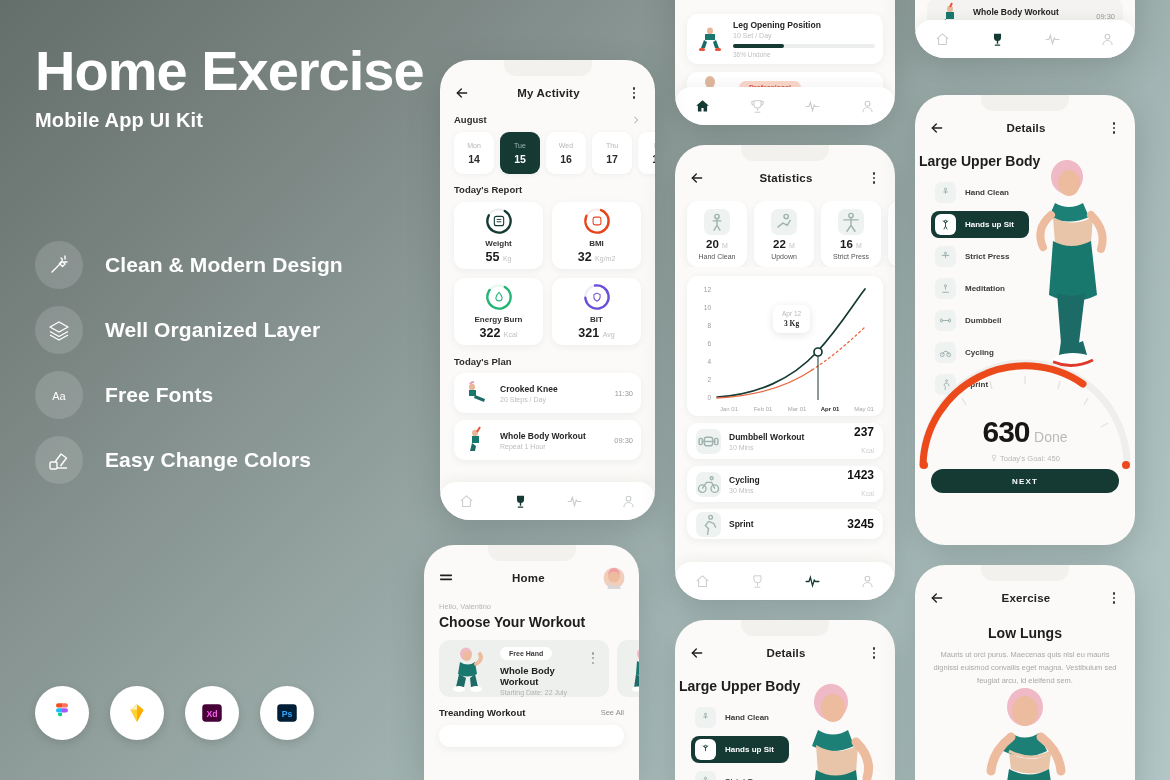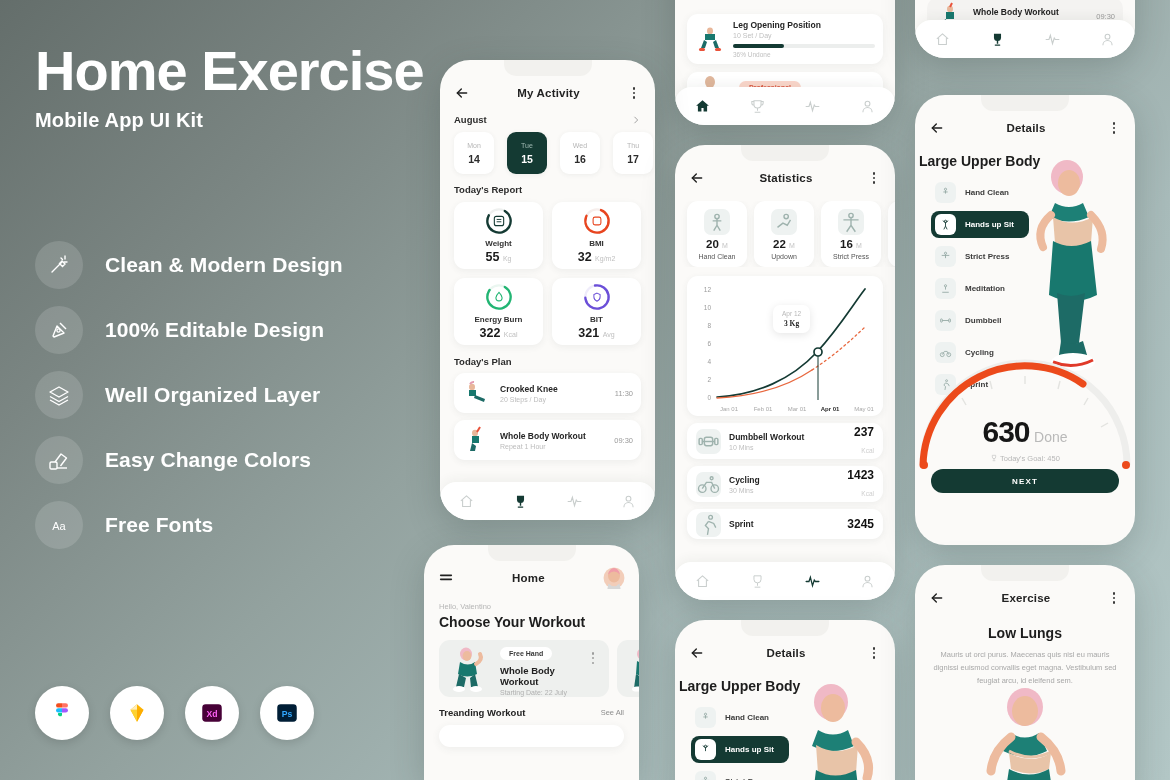--- a/index.html
+++ b/index.html
@@ -36,21 +36,21 @@
   .sect{ font-size:9.5px; font-weight:bold; color:#2c2c2c; }
   .card{ background:#fff; border-radius:11px; box-shadow:0 2px 8px rgba(60,70,68,.07); }
   .tabbar{ position:absolute;bottom:0;left:0;right:0;height:38px;background:#fff;
            border-radius:22px 22px 30px 30px; display:flex;align-items:center;
            box-shadow:0 -3px 12px rgba(50,60,58,.06); }
   .tabbar > div{ flex:1; display:flex; align-items:center; justify-content:center; }
   .tabbar svg{ width:17px;height:17px; }
 
   
   #p1{ left:440px; top:60px; width:215px; height:460px; }
-  .daysrow{ display:flex; gap:13px; padding:0 14px; margin-top:7px;}
+  .daysrow{ display:flex; gap:6px; padding:0 14px; margin-top:7px;}
   .day{ width:40px;height:42px;border-radius:9px;background:#fff;flex:0 0 40px;
         display:flex;flex-direction:column;align-items:center;justify-content:center;gap:4px;
         box-shadow:0 1px 5px rgba(60,70,68,.07);}
   .day .dw{ font-size:7px;color:#b6b6b6; }
   .day .dn{ font-size:10.5px;font-weight:bold;color:#2c2c2c; }
   .day.on{ background:#143a33; }
   .day.on .dw{ color:#9fb8b2; } .day.on .dn{ color:#fff; }
   .rep{ display:grid;grid-template-columns:1fr 1fr;gap:9px;padding:0 14px;margin-top:7px; }
   .repc{ height:67px;border-radius:11px;background:#fff;display:flex;flex-direction:column;
          align-items:center;justify-content:center;gap:2px;box-shadow:0 2px 7px rgba(60,70,68,.07); }
@@ -150,54 +150,44 @@
           <path d="M18 3 v3"></path>
           <path d="M20 9 h-3"></path>
         <path d="M15 8 l3 3 -2.5 2.5 -3 -3z"></path>
         </svg>
     </div>
     <div class="flabel">Clean &amp; Modern Design</div>
   </div>
   <div class="frow">
     <div class="fico">
       <svg viewBox="0 0 24 24" fill="none" stroke="#fff" stroke-width="1.4" stroke-linejoin="round">
-        <path d="M6 18 L10 8 l7 7 -10 4z"></path>
-          <path d="M13 5 l6 6"></path>
-          <circle cx="11.5" cy="12.5" r="1.6"></circle>
-        </svg>
-    </div>
-    <div class="flabel">100% Editable Design</div>
-  </div>
-  <div class="frow">
-    <div class="fico">
-      <svg viewBox="0 0 24 24" fill="none" stroke="#fff" stroke-width="1.4" stroke-linejoin="round">
         <path d="M12 4 L21 9 l-9 5 -9-5z"></path>
           <path d="M3 13.5 L12 18.5 L21 13.5"></path>
           <path d="M3 17 L12 22 L21 17"></path>
         </svg>
     </div>
     <div class="flabel">Well Organized Layer</div>
+  </div>
+  <div class="frow">
+    <div class="fico">
+      <svg viewBox="0 0 24 24">
+          <text x="12" y="17" font-size="11" fill="#fff" font-family="Liberation Sans, sans-serif" text-anchor="middle">Aa</text>
+        </svg>
+    </div>
+    <div class="flabel">Free Fonts</div>
   </div>
   <div class="frow">
     <div class="fico">
       <svg viewBox="0 0 24 24" fill="none" stroke="#fff" stroke-width="1.4" stroke-linejoin="round">
         <rect x="3" y="14" width="7" height="7" rx="1.3"></rect>
         <path d="M8 14 L14 6 l5.5 4 -6 8"></path>
           <path d="M10 20 h10"></path>
         </svg>
     </div>
     <div class="flabel">Easy Change Colors</div>
-  </div>
-  <div class="frow">
-    <div class="fico">
-      <svg viewBox="0 0 24 24">
-          <text x="12" y="17" font-size="11" fill="#fff" font-family="Liberation Sans, sans-serif" text-anchor="middle">Aa</text>
-        </svg>
-    </div>
-    <div class="flabel">Free Fonts</div>
   </div>
 </div>
 
 <div class="badges">
   <div class="badge">
     <svg viewBox="0 0 24 24" width="26" height="26">
       <path d="M8.5 3h3.5v4H8.5a2 2 0 010-4z" fill="#f24e1e"></path>
       <path d="M12 3h3.5a2 2 0 010 4H12z" fill="#ff7262"></path>
       <path d="M12 7.5h3.5a2 2 0 010 4H12z" fill="#a259ff"></path>
       <path d="M8.5 7.5H12v4H8.5a2 2 0 010-4z" fill="#1abcfe"></path>

